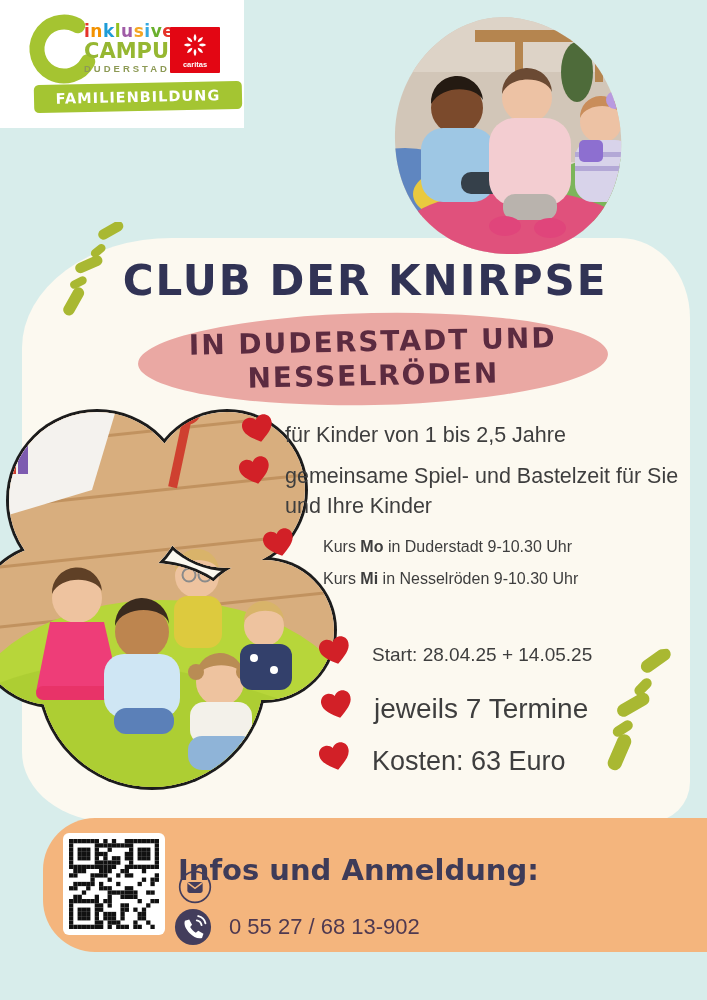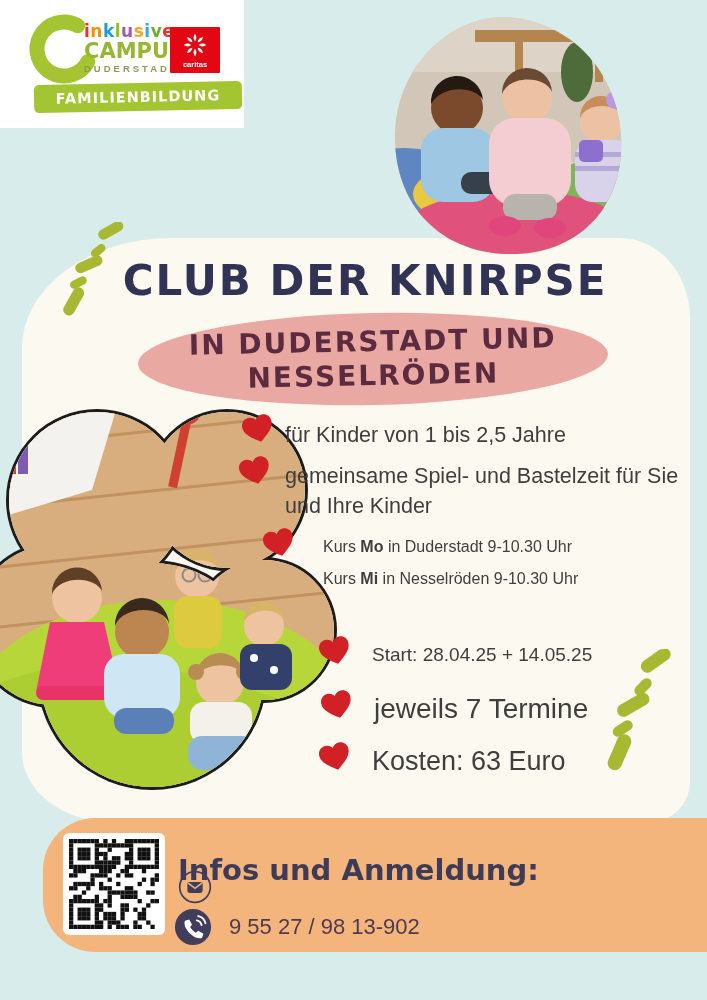--- a/index.html
+++ b/index.html
@@ -508,14 +508,14 @@
     <circle cx="20" cy="20" r="18" fill="none" stroke="#433d5c" stroke-width="2"></circle>
     <rect x="11" y="14" width="18" height="13" rx="2.5" fill="#433d5c"></rect>
     <path d="M12 15.5l8 6 8-6" stroke="#f4b57d" stroke-width="1.8" fill="none"></path>
   </svg>
   <svg class="abs phone-icon" viewBox="0 0 40 40">
     <circle cx="20" cy="20" r="19" fill="#433d5c"></circle>
     <path d="M11.5 13.5c-1.5 4 1 9 5 13s9 6.5 13 5l1.5-4.5-5.5-3-2.5 2c-2-1-5-4-6-6l2-2.5-3-5.5z" fill="#fff"></path>
     <path d="M24 13c2.5.5 4.5 2.5 5 5" stroke="#fff" fill="none" stroke-width="2" stroke-linecap="round"></path>
     <path d="M25.5 8.5c3.8.8 6.8 3.8 7.6 7.6" stroke="#fff" fill="none" stroke-width="2" stroke-linecap="round"></path>
   </svg>
-  <div class="abs contact-line phone-text">9 55 27 / 98 13-902</div>
+  <div class="abs contact-line phone-text">0 55 27 / 68 13-902</div>
 </div>
 
 </body></html>

